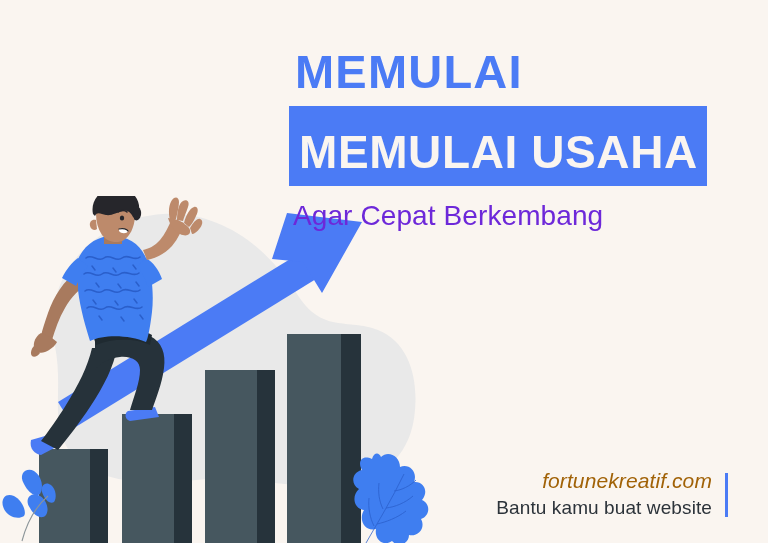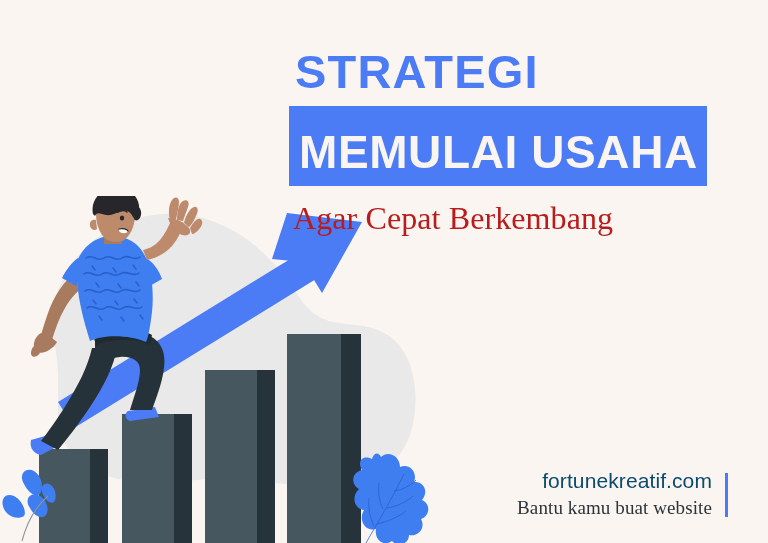--- a/index.html
+++ b/index.html
@@ -40,24 +40,24 @@
     color: #FAF5F0;
     font-family: "Liberation Sans", sans-serif;
     font-weight: 700;
     font-size: 46px;
     letter-spacing: 0.6px;
     line-height: 1.0;
     padding: 23px 9px 11px 10px;
     white-space: nowrap;
   }
   .subtitle {
-    font-family: Liberation Serif, serif;
+    font-family: Liberation Sans, sans-serif;
     font-weight: 400;
-    font-size: 32px;
-    color: #b91c1c;
+    font-size: 28px;
+    color: #6d28d9;
     margin: 14px 0 0 4px;
     letter-spacing: 0.1px;
     white-space: nowrap;
   }
 
   
   .footer {
     position: absolute;
     right: 40px;
     bottom: 22px;
@@ -73,26 +73,27 @@
     position: absolute;
     right: 0;
     top: 6px;
     bottom: 4px;
     width: 3px;
     background: #4B7BF5;
   }
   .site {
     font-family: "Liberation Sans", sans-serif;
     font-size: 21px;
-    color: #0c4a6e;
+    color: #a16207;
     letter-spacing: 0.1px;
     line-height: 1.35;
+    font-style: italic;
   }
   .tagline {
-    font-family: Liberation Serif, serif;
+    font-family: Liberation Sans, sans-serif;
     font-size: 19px;
     color: #2C333A;
     letter-spacing: 0.1px;
     line-height: 1.35;
   }
 
   
   .illustration {
     position: absolute;
     left: 0;
@@ -260,21 +261,21 @@
           <path d="M394 295 C402 294 410 290 416 284"></path>
           <path d="M374 330 C370 322 368 312 369 302"></path>
           <path d="M383 313 C379 305 378 296 379 287"></path>
         </g>
       </g>
 
     </svg>
   </div>
 
   <div class="heading-block">
-    <div class="title-main">STRATEGI</div>
+    <div class="title-main">MEMULAI</div>
     <div class="title-band">MEMULAI USAHA</div>
     <div class="subtitle">Agar Cepat Berkembang</div>
   </div>
 
   <div class="footer">
     <div class="footer-inner">
       <div class="footer-rule"></div>
       <div class="site">fortunekreatif.com</div>
       <div class="tagline">Bantu kamu buat website</div>
     </div>

